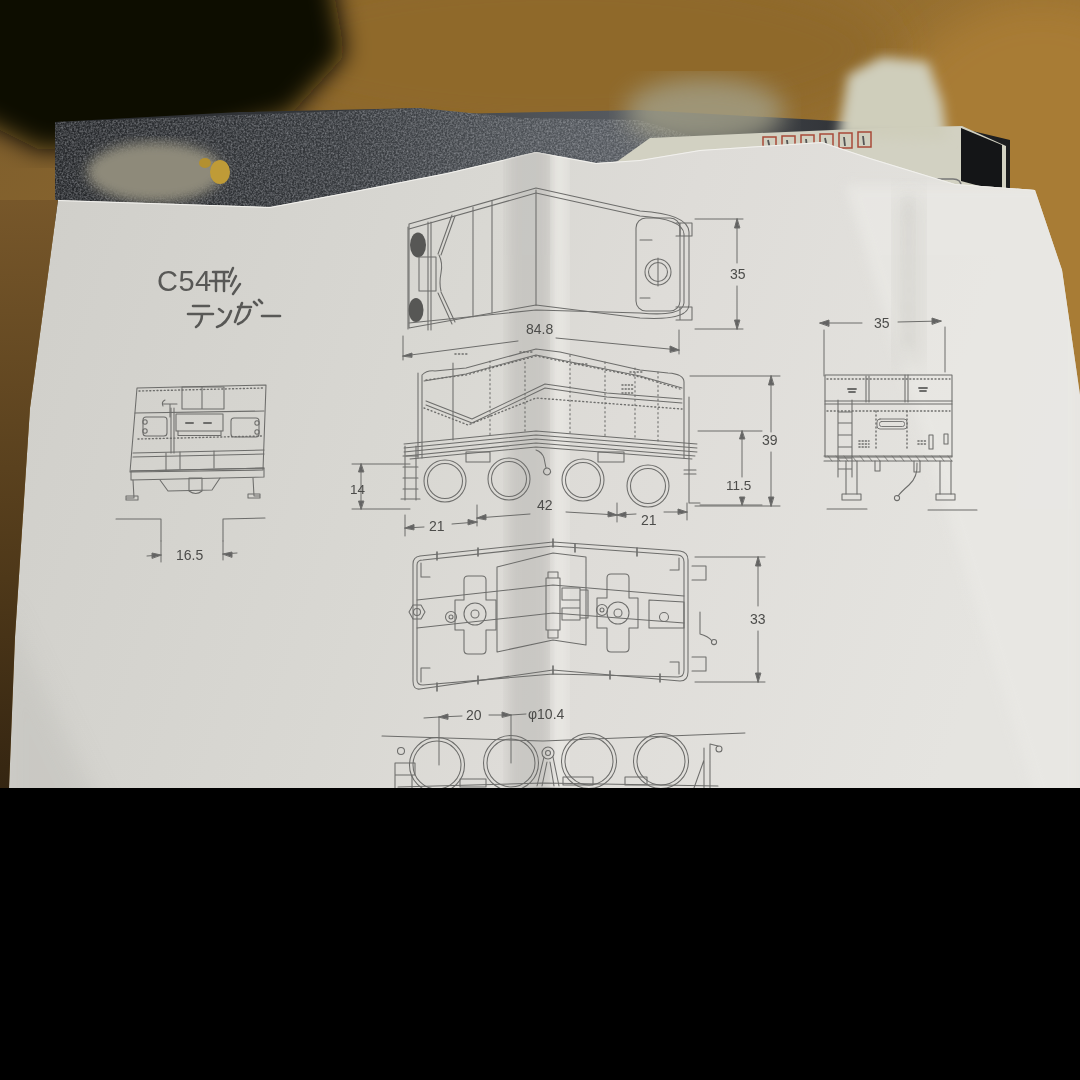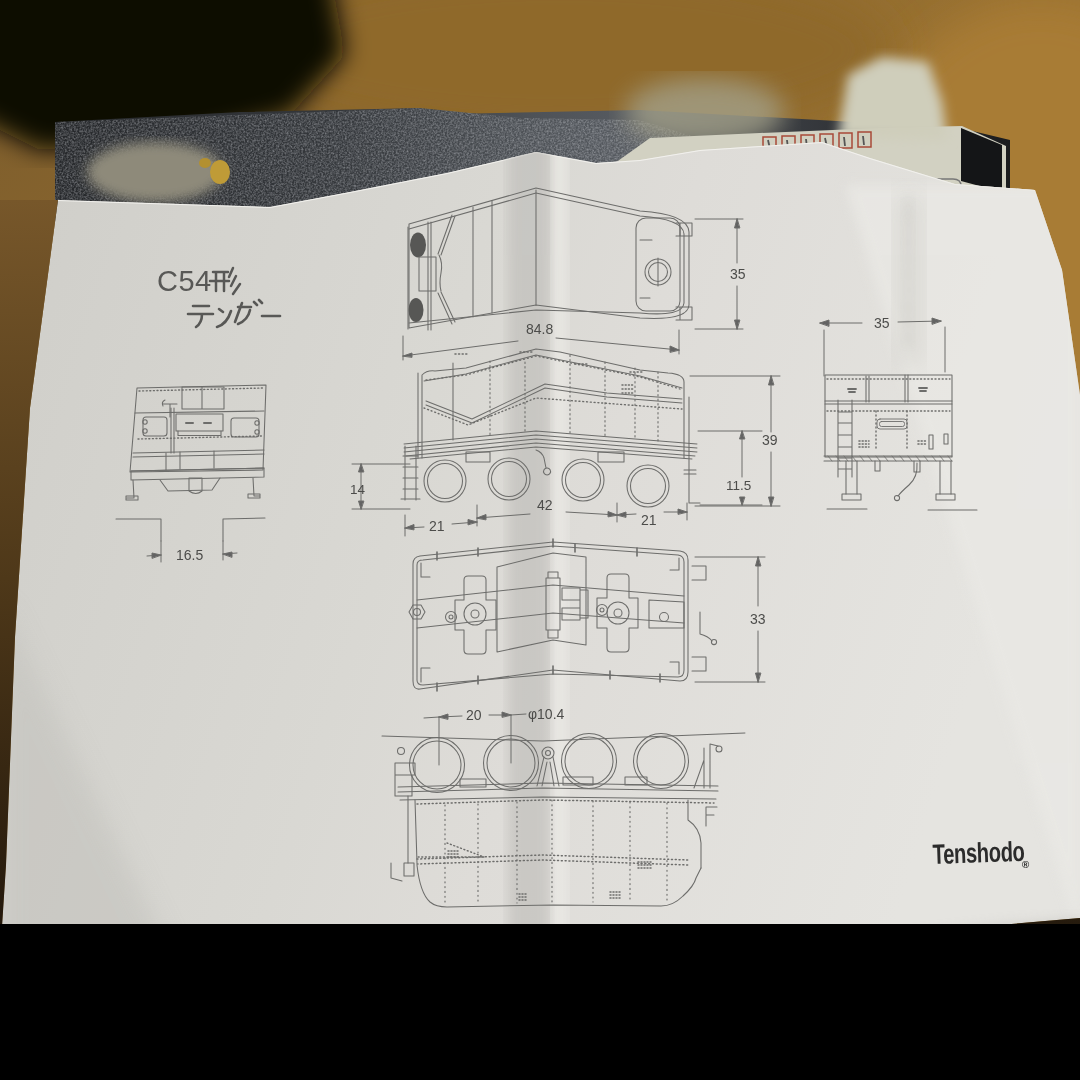--- a/index.html
+++ b/index.html
@@ -1,16 +1,16 @@
 <!DOCTYPE html>
 <html><head>
 <meta charset="utf-8">
 <style>
   html,body{margin:0;padding:0;background:#000;}
-  #stage{width:1080px;height:924px;overflow:hidden;position:relative;font-family:"Liberation Sans", sans-serif;}
+  #stage{width:1080px;height:788px;overflow:hidden;position:relative;font-family:"Liberation Sans", sans-serif;}
   svg{display:block;}
   text{font-family:"Liberation Sans", sans-serif;}
 </style>
 </head>
 <body>
 <div id="stage">
 <svg width="1080" height="1080" viewBox="0 0 1080 1080" xmlns="http://www.w3.org/2000/svg">
 <defs>
   <linearGradient id="deskG" x1="0" y1="0" x2="1" y2="1">
     <stop offset="0" stop-color="#7d5d2c"></stop>

